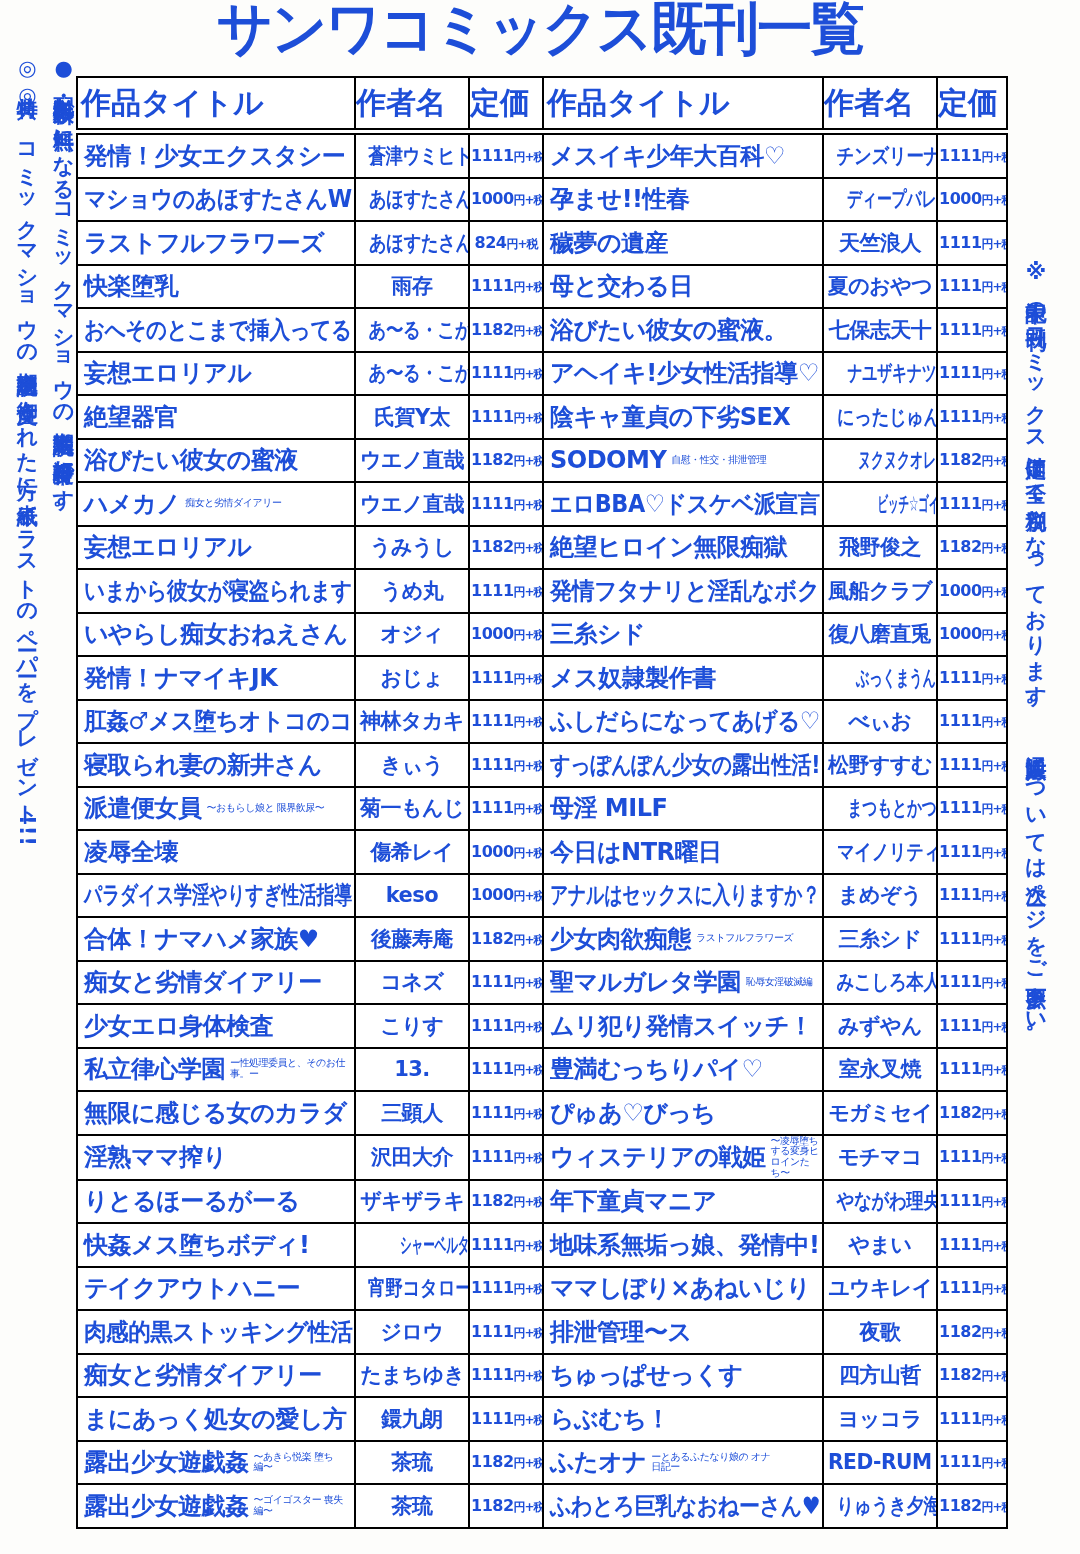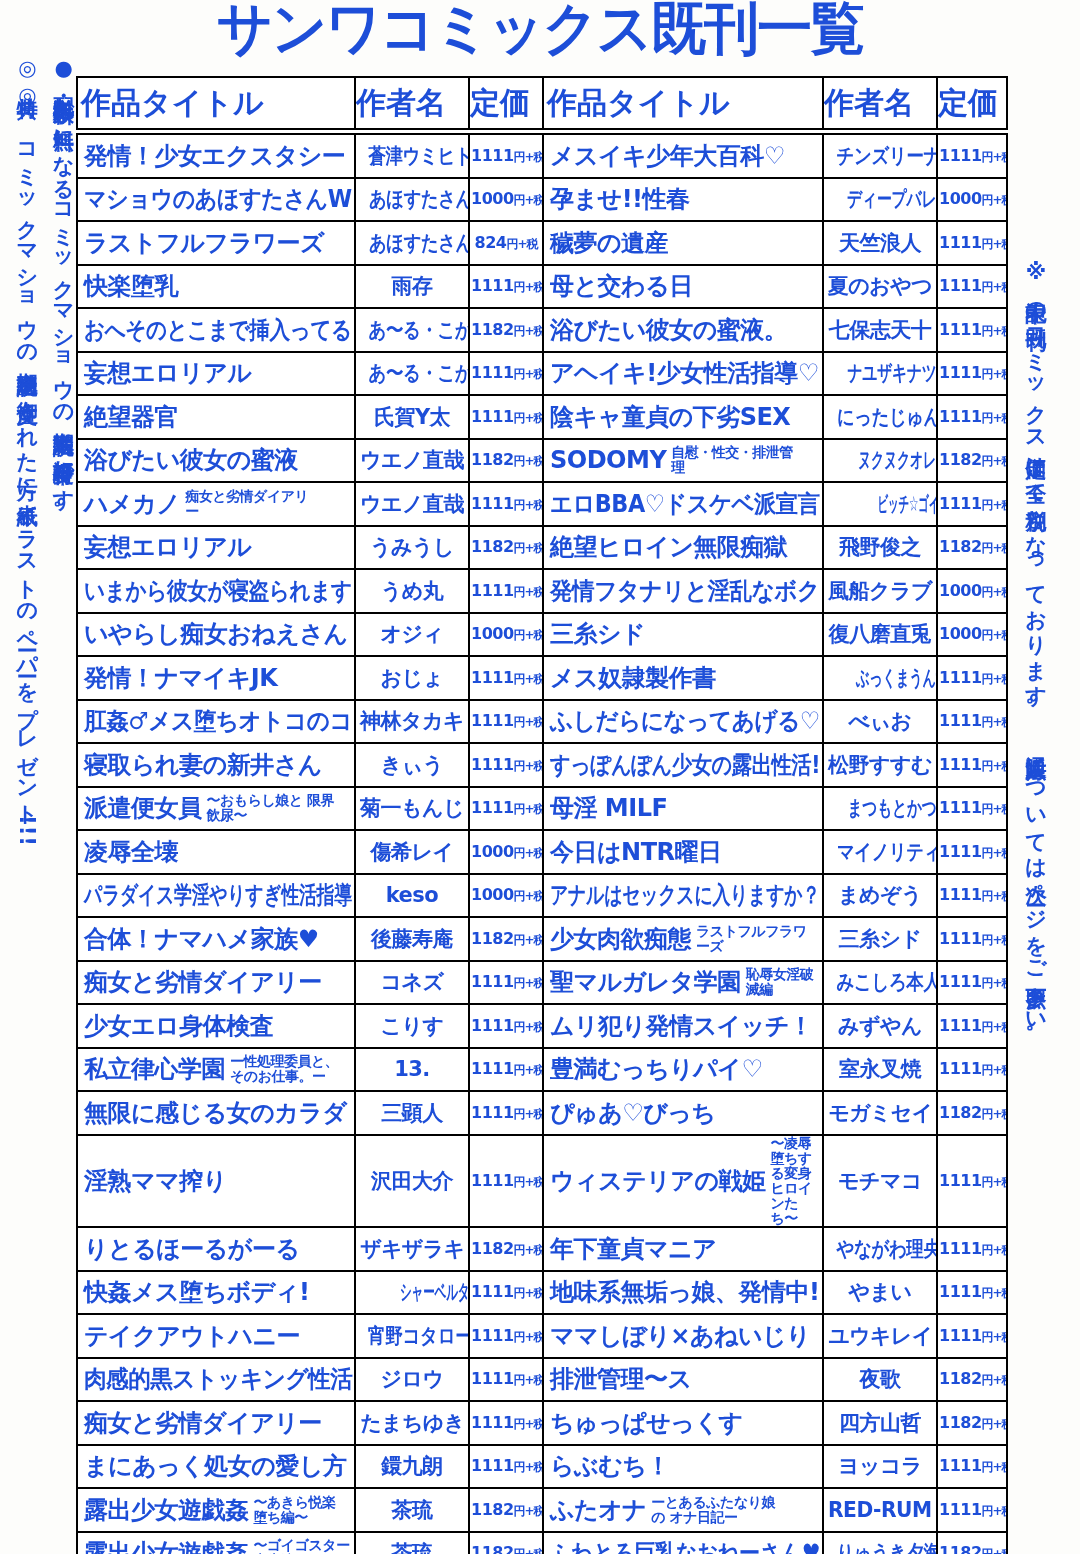--- a/index.html
+++ b/index.html
@@ -42,21 +42,21 @@
   .cat-table th{
     height:50px;font-size:30px;font-weight:900;text-align:left;
     border-bottom:7px double #000;white-space:nowrap;
   }
   .cat-table th.center{text-align:left;padding:0;}
   .cat-table td{height:41.5px;}
   td.t{padding-left:6px;}
   .tw{display:flex;align-items:center;gap:5px;white-space:nowrap;transform-origin:left center;}
   .tt{font-size:24px;font-weight:900;white-space:nowrap;letter-spacing:-0.5px;}
   .sub{
-    font-size:14px;font-weight:700;line-height:1.08;white-space:normal;
+    font-size:10px;font-weight:400;line-height:1.08;white-space:normal;
     display:inline-block;max-width:128px;letter-spacing:-0.5px;
   }
   td.a{text-align:center;padding:0 2px;}
   .au{display:inline-block;font-size:21px;font-weight:700;white-space:nowrap;transform-origin:center center;letter-spacing:-0.5px;}
   td.p{text-align:center;padding:0 1px;white-space:nowrap;}
   .num{font-size:16px;font-weight:800;letter-spacing:-0.5px;}
   .tax{font-size:12px;font-weight:800;letter-spacing:-1px;}
 </style>
 </head>
 <body>

